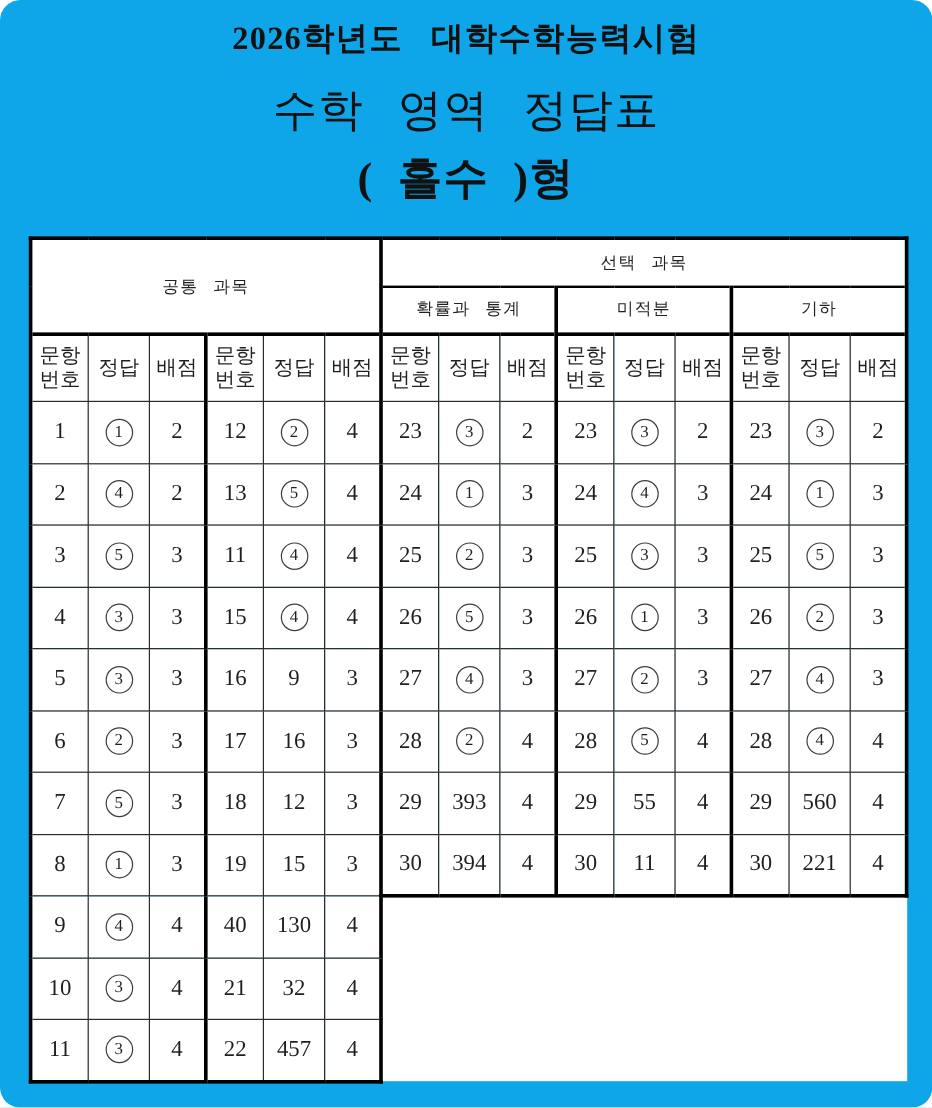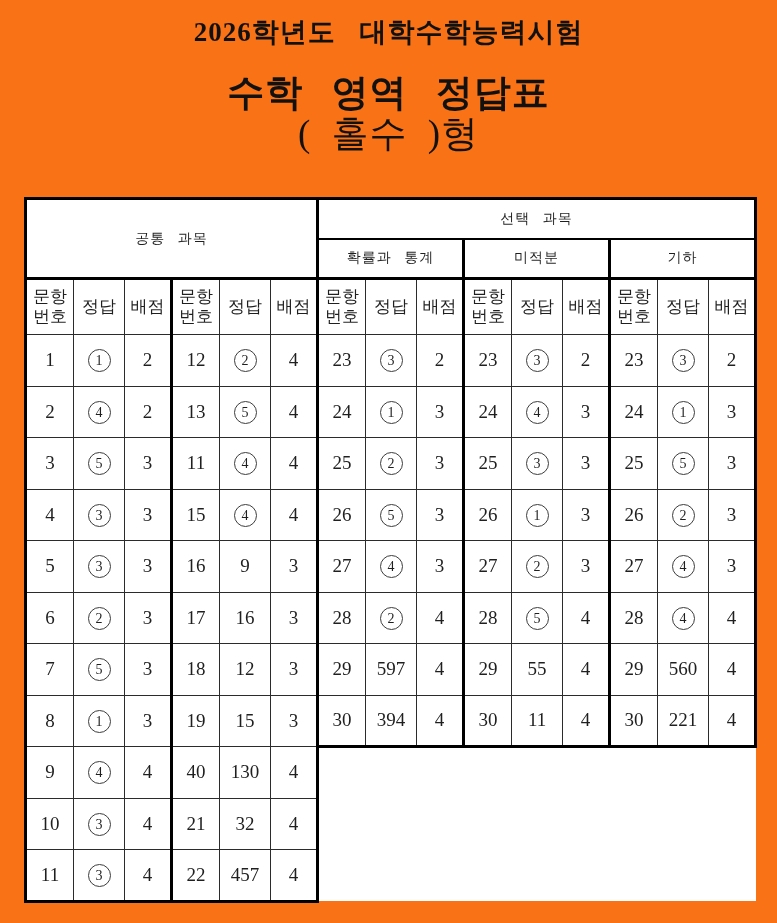--- a/index.html
+++ b/index.html
@@ -1,35 +1,36 @@
 <!DOCTYPE html>
 <html><head>
 <meta charset="utf-8">
 <style>
   html,body{margin:0;padding:0;background:#ffffff;}
   #page{
     position:relative;
     width:777px;height:923px;
-    background:#f97316;
+    background:#0ea5e9;
     font-family:"Liberation Serif","DejaVu Serif",serif;
     color:#1c1c1c;
     overflow:hidden;
+    border-radius:17px;
   }
   .titles{position:absolute;top:14px;left:0;width:777px;text-align:center;}
   .exam-title{
     font-size:27px;font-weight:700;letter-spacing:1px;word-spacing:16px;
     margin:0 0 22px 0;color:#111;
   }
   .subject-title{
-    font-size:37px;font-weight:700;letter-spacing:1px;word-spacing:18px;
+    font-size:37px;font-weight:400;letter-spacing:1px;word-spacing:18px;
     margin:0;line-height:1.12;color:#111;
   }
   .form-type{
-    font-size:37px;font-weight:400;letter-spacing:1px;word-spacing:10px;
-    margin:0;line-height:1.12;color:#111;
+    font-size:37px;font-weight:700;letter-spacing:1px;word-spacing:10px;
+    margin:16px;line-height:1.12;color:#111;
   }
   table.answers{
     position:absolute;left:24px;top:197px;
     width:729px;border-collapse:collapse;table-layout:fixed;
   }
   .answers td,.answers th{
     border:1px solid #2b2b2b;
     text-align:center;vertical-align:middle;
     font-weight:400;padding:0;
     font-size:19px;color:#1f1f1f;
@@ -215,21 +216,21 @@
           <td class="thR">4</td>
         </tr>
         <tr class="dataRow">
           <td class="thL">7</td>
           <td><span class="circ">5</span></td>
           <td>3</td>
           <td class="thL">18</td>
           <td>12</td>
           <td>3</td>
           <td class="thL">29</td>
-          <td>597</td>
+          <td>393</td>
           <td>4</td>
           <td class="thL">29</td>
           <td>55</td>
           <td>4</td>
           <td class="thL">29</td>
           <td>560</td>
           <td class="thR">4</td>
         </tr>
         <tr class="dataRow">
           <td class="thL">8</td>

